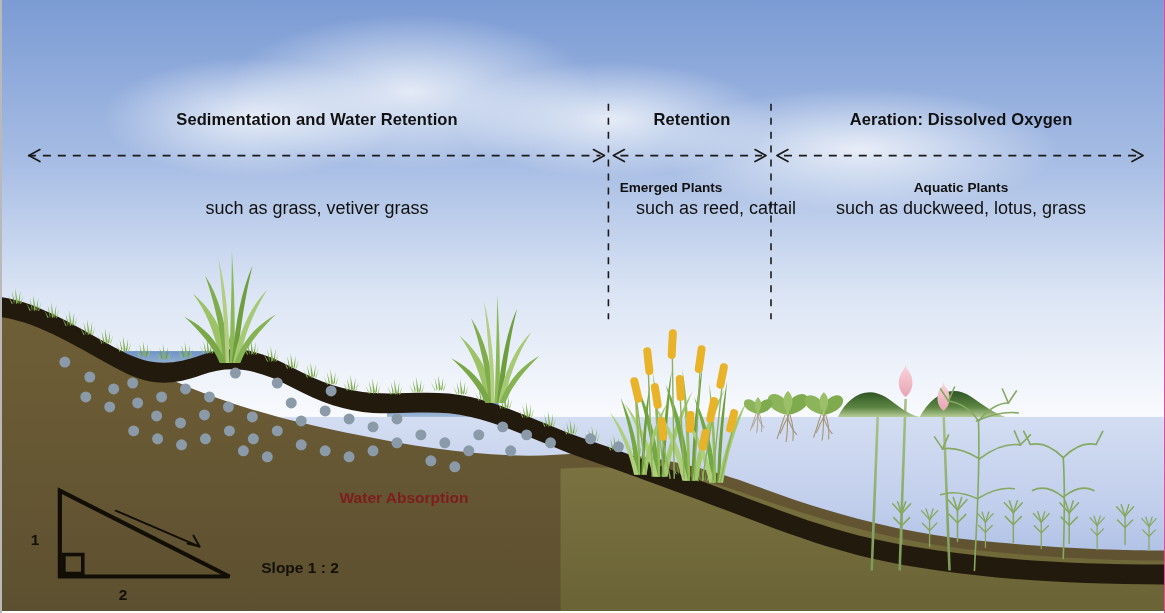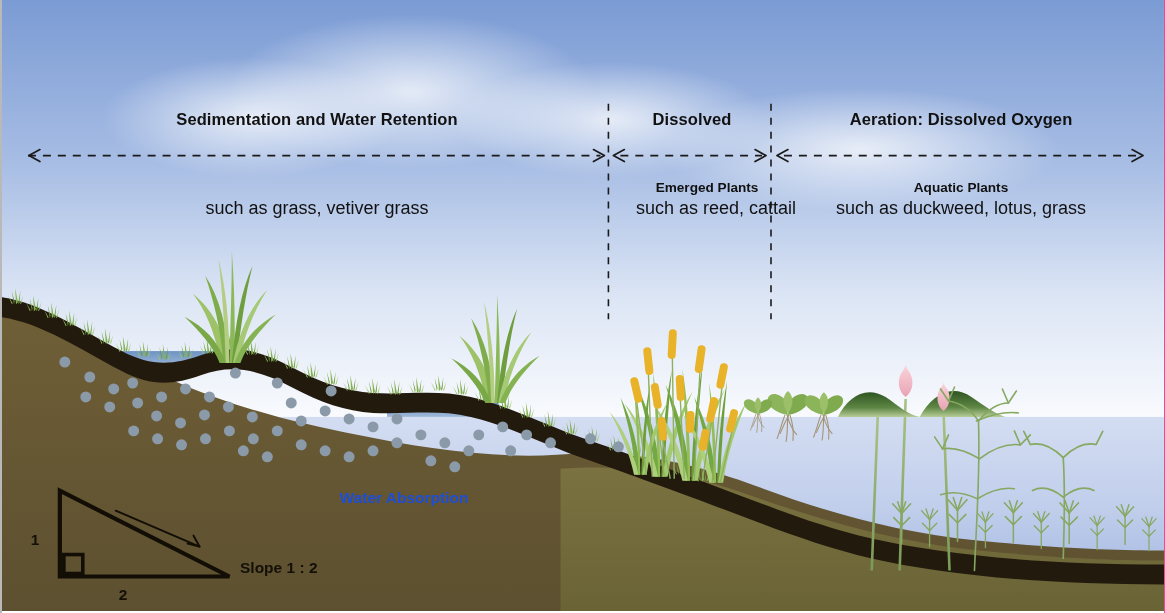--- a/index.html
+++ b/index.html
@@ -17,21 +17,21 @@
   .lbl {
     position:absolute;
     text-align:center;
     color:#111111;
     white-space:nowrap;
     line-height:1.22;
   }
   .zone-title { font-weight:bold; font-size:16.5px; letter-spacing:.1px; }
   .plant-title { font-weight:bold; font-size:13.6px; }
   .plant-sub { font-weight:normal; font-size:18px; }
-  .wa-label { font-weight:bold; font-size:15.5px; color:#1d4ed8; }
+  .wa-label { font-weight:bold; font-size:15.5px; color:#7f1d1d; }
   .slope-label { font-weight:bold; font-size:15.5px; color:#141008; }
   .tri-num { font-weight:bold; font-size:15.5px; color:#141008; }
 </style>
 </head>
 <body>
 
 <div id="stage">
 
   <svg id="scene" viewBox="0 0 1165 613" preserveAspectRatio="none">
     <defs>
@@ -429,26 +429,26 @@
       <g stroke="#120e05" stroke-width="2" fill="none" stroke-linecap="round">
         <line x1="114" y1="512" x2="198" y2="548"></line>
         <path d="M198,548 L186,545 M198,548 L192,537"></path>
       </g>
     </g>
   </svg>
 
   <div class="lbl zone-title" style="left:115px; top:109px; width:400px;">Sedimentation and Water Retention</div>
   <div class="lbl plant-sub" style="left:165px; top:198px; width:300px;">such as grass, vetiver grass</div>
 
-  <div class="lbl zone-title" style="left:615px; top:109px; width:150px;">Dissolved</div>
-  <div class="lbl plant-title" style="left:620px; top:180px; width:170px;">Emerged Plants</div>
+  <div class="lbl zone-title" style="left:615px; top:109px; width:150px;">Retention</div>
+  <div class="lbl plant-title" style="left:584px; top:180px; width:170px;">Emerged Plants</div>
   <div class="lbl plant-sub" style="left:629px; top:198px; width:170px;">such as reed, cattail</div>
 
   <div class="lbl zone-title" style="left:809px; top:109px; width:300px;">Aeration: Dissolved Oxygen</div>
   <div class="lbl plant-title" style="left:809px; top:180px; width:300px;">Aquatic Plants</div>
   <div class="lbl plant-sub" style="left:809px; top:198px; width:300px;">such as duckweed, lotus, grass</div>
 
   <div class="lbl wa-label" style="left:302px; top:489px; width:200px;">Water Absorption</div>
-  <div class="lbl slope-label" style="left:238px; top:559px; width:120px; text-align:left;">Slope 1 : 2</div>
+  <div class="lbl slope-label" style="left:238px; top:559px; width:120px; text-align:center;">Slope 1 : 2</div>
   <div class="lbl tri-num" style="left:22px; top:531px; width:22px;">1</div>
   <div class="lbl tri-num" style="left:110px; top:586px; width:22px;">2</div>
 
 </div>
 
 </body></html>

